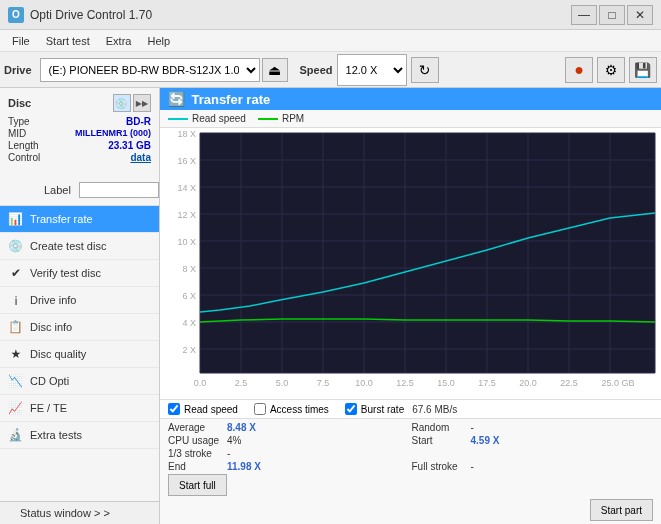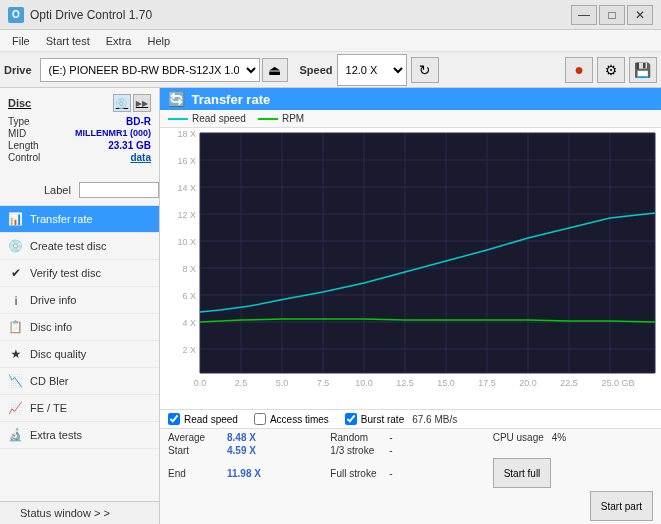--- a/index.html
+++ b/index.html
@@ -29,21 +29,21 @@
     .toolbar-icon-btn { height: 26px; width: 28px; border: 1px solid #aaa; background: #e8e8e8; cursor: pointer; display: flex; align-items: center; justify-content: center; font-size: 14px; }
 
     
     #main-content { display: flex; height: calc(524px - 88px); }
 
     
     #sidebar { width: 160px; background: #f5f5f5; border-right: 1px solid #ccc; display: flex; flex-direction: column; flex-shrink: 0; }
 
     
     #disc-panel { padding: 6px 8px; border-bottom: 1px solid #ddd; }
-    #disc-header { display: flex; align-items: center; justify-content: space-between; margin-bottom: 4px; text-decoration: underline; }
+    #disc-header { display: flex; align-items: center; justify-content: space-between; margin-bottom: 4px; }
     #disc-title { font-size: 11px; font-weight: bold; color: #333; }
     #disc-icons { display: flex; gap: 2px; }
     .disc-icon-btn { width: 18px; height: 18px; border: 1px solid #aaa; background: #e0e0e0; display: flex; align-items: center; justify-content: center; font-size: 10px; cursor: pointer; }
     .disc-row { display: flex; justify-content: space-between; font-size: 10px; margin: 1px 0; }
     .disc-row-label { color: #333; }
     .disc-row-value { color: #0000cc; font-weight: bold; }
     .disc-row-value.blue { color: #0000cc; }
     .disc-row-value.data-link { color: #0055aa; text-decoration: underline; cursor: pointer; }
     #label-row { display: flex; align-items: center; gap: 8px; margin-top: 18px; padding-left: 36px; }
     #label-input { width: 80px; height: 16px; border: 1px solid #aaa; font-size: 10px; padding: 0 2px; }
@@ -72,28 +72,28 @@
     
     #chart-svg-container { flex: 1; position: relative; }
     #chart-svg-container svg { display: block; }
 
     
     #chart-checkboxes { display: flex; align-items: center; padding: 3px 8px; gap: 16px; background: white; border-top: 1px solid #ddd; }
     .checkbox-item { display: flex; align-items: center; gap: 4px; font-size: 10px; }
     .checkbox-item input { width: 12px; height: 12px; }
     #burst-rate-value { font-size: 10px; color: #333; margin-left: 4px; }
 
-    #stats-grid { display: grid; grid-template-columns: 1fr 1fr 1fr; padding: 3px 8px; gap: 2px; background: #f8f8f8; border-top: 1px solid #ddd; }
+    #stats-grid { display: grid; grid-template-columns: 1fr 1fr; padding: 3px 8px; gap: 2px; background: #f8f8f8; border-top: 1px solid #ddd; }
     .stat-row { display: flex; align-items: center; gap: 4px; font-size: 10px; }
     .stat-label { color: #333; width: 55px; }
     .stat-value { color: #3366cc; font-weight: bold; }
     .stat-value.plain { color: #333; font-weight: normal; }
 
     #start-buttons-row { display: flex; justify-content: flex-end; gap: 4px; padding: 3px 8px; background: #f8f8f8; }
-    .start-btn { height: 30px; padding: 0 10px; border: 1px solid #aaa; background: #e8e8e8; font-size: 10px; cursor: pointer; }
+    .start-btn { height: 22px; padding: 0 10px; border: 1px solid #aaa; background: #e8e8e8; font-size: 10px; cursor: pointer; }
   </style>
 </head>
 <body>
 
 <div id="title-bar">
   <div id="title-bar-left">
     <div id="title-bar-icon">O</div>
     <span id="title-text">Opti Drive Control 1.70</span>
   </div>
   <div id="title-bar-controls">
@@ -184,21 +184,21 @@
       <div class="sidebar-item">
         <span class="item-icon">📋</span>
         <span>Disc info</span>
       </div>
       <div class="sidebar-item">
         <span class="item-icon">★</span>
         <span>Disc quality</span>
       </div>
       <div class="sidebar-item">
         <span class="item-icon">📉</span>
-        <span>CD Bler</span>
+        <span>CD Opti</span>
       </div>
       <div class="sidebar-item">
         <span class="item-icon">📈</span>
         <span>FE / TE</span>
       </div>
       <div class="sidebar-item">
         <span class="item-icon">🔬</span>
         <span>Extra tests</span>
       </div>
     </div>

